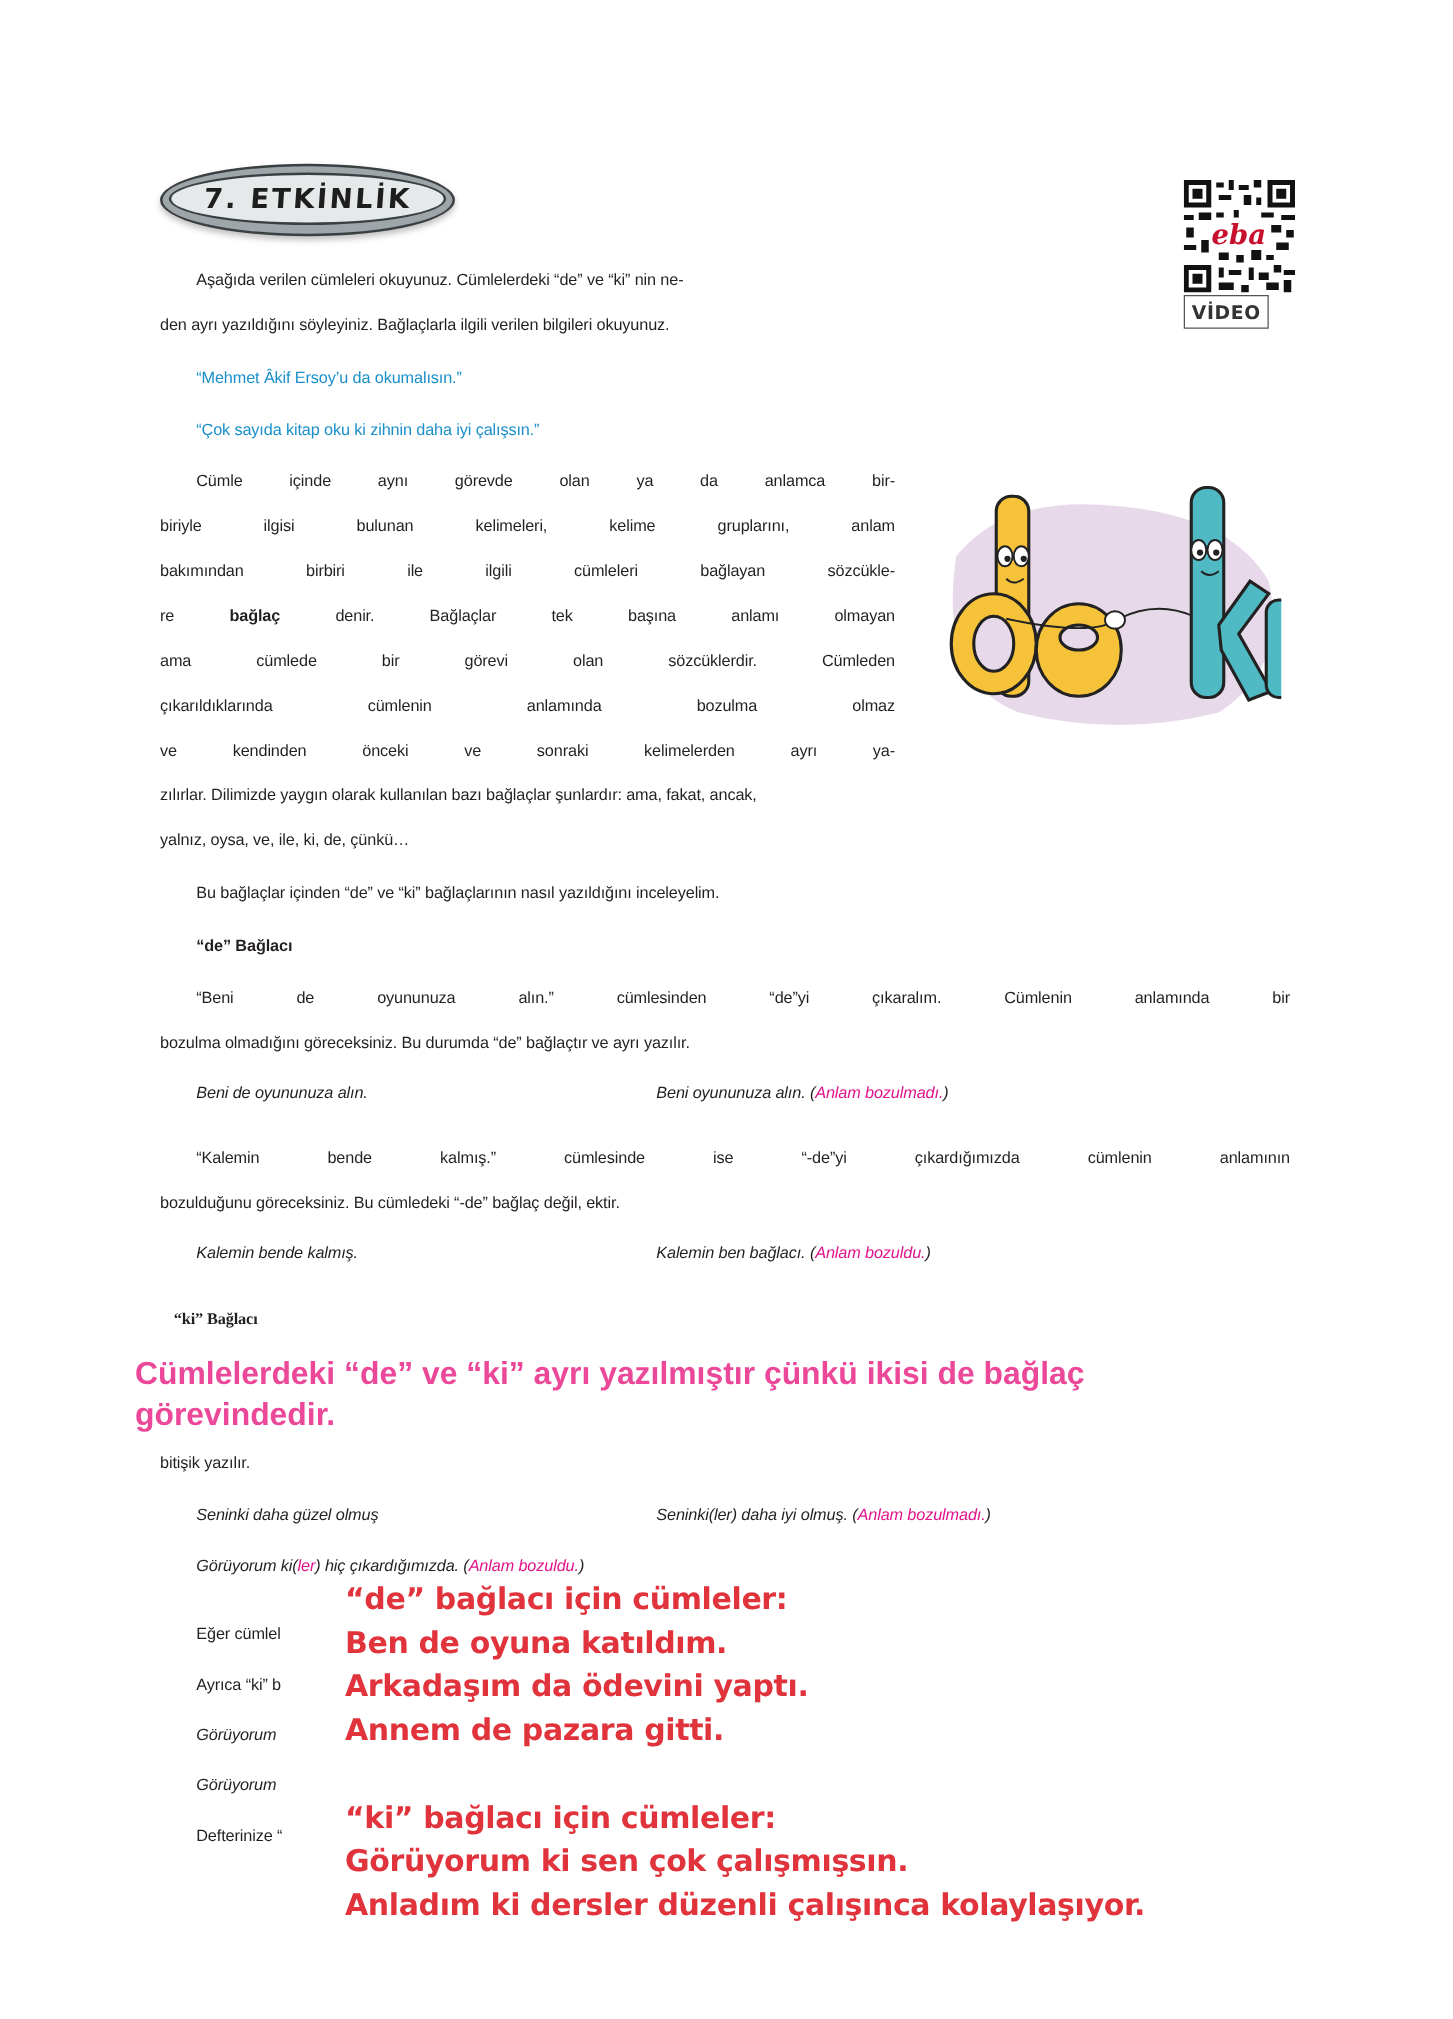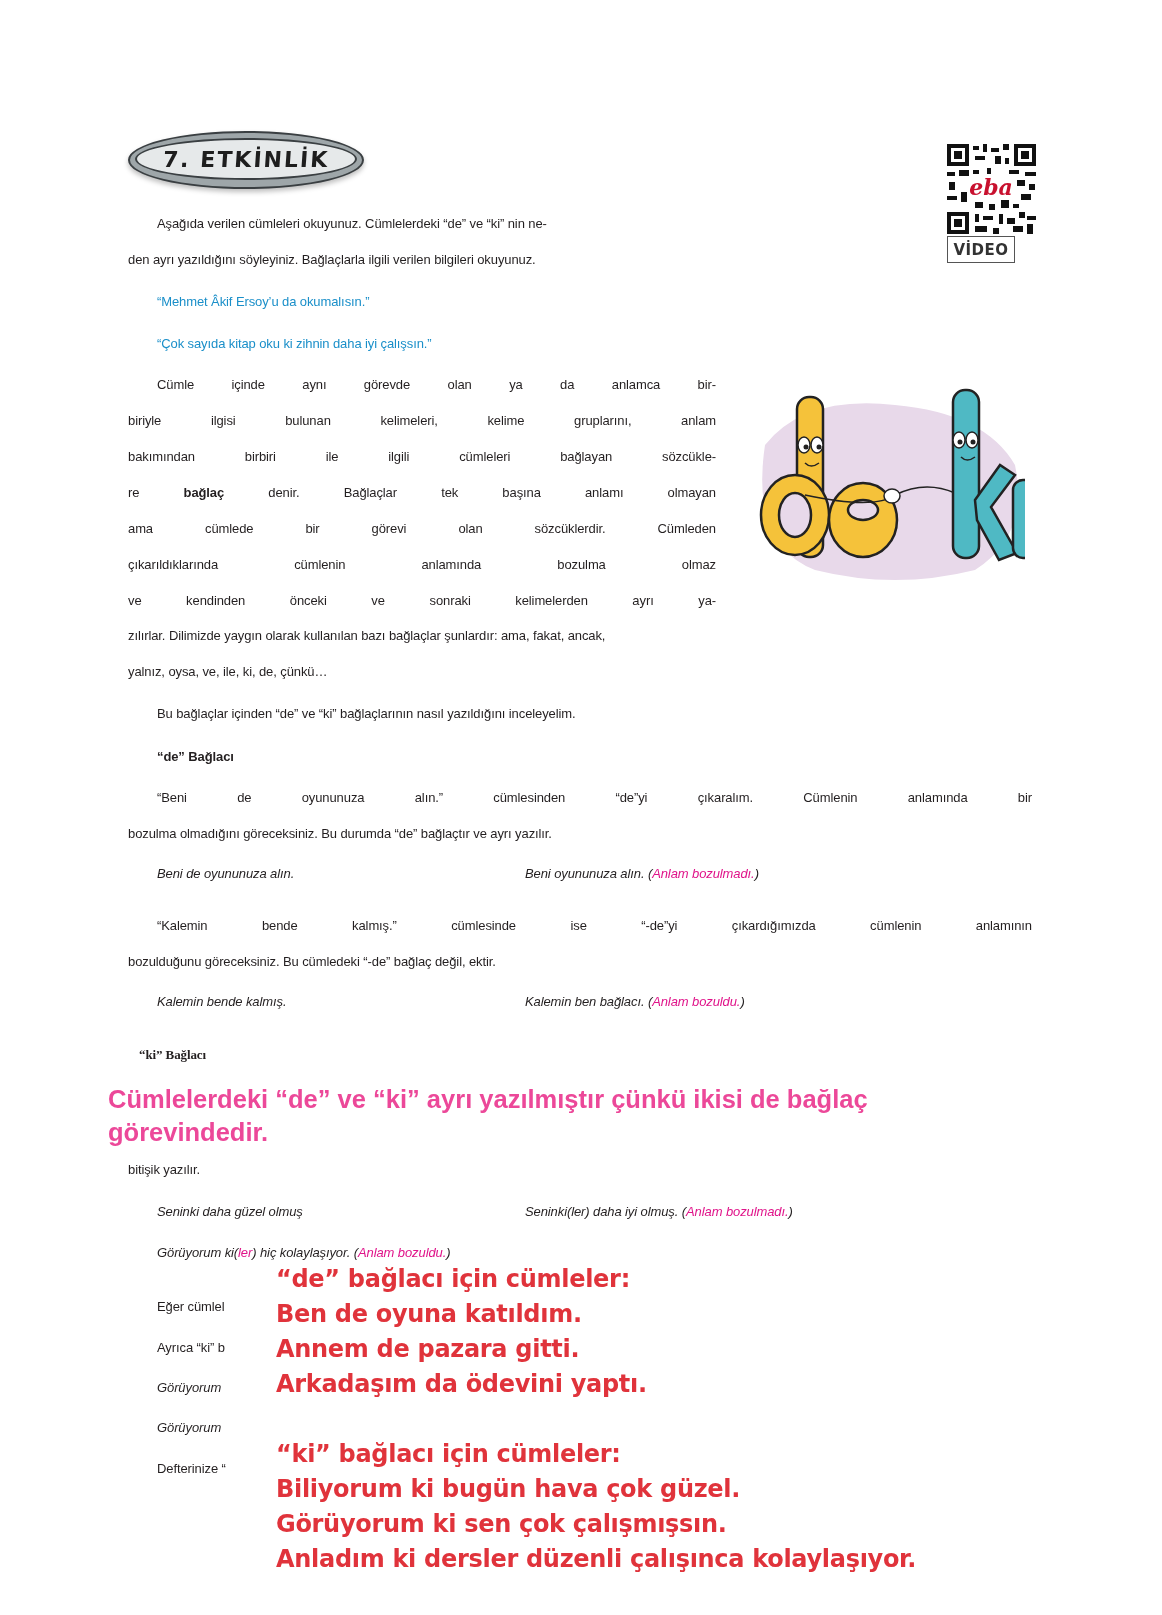--- a/index.html
+++ b/index.html
@@ -168,33 +168,32 @@
 <div class="abs txt ital" style="left:525px; top:990px;"><span>Kalemin ben bağlacı. (</span><span class="pink">Anlam bozuldu.</span><span>)</span></div>
 
 <div class="abs txt bold" style="left:139px; top:1043px;font-family:Liberation Serif, serif;">“ki” Bağlacı</div>
 
 <div class="abs red1" style="left:108px; top:1083px;">Cümlelerdeki “de” ve “ki” ayrı yazılmıştır çünkü ikisi de bağlaç</div>
 <div class="abs red1" style="left:108px; top:1116px;">görevindedir.</div>
 
 <div class="abs txt" style="left:128px; top:1158px;">bitişik yazılır.</div>
 <div class="abs txt ital" style="left:157px; top:1200px;">Seninki daha güzel olmuş</div>
 <div class="abs txt ital" style="left:525px; top:1200px;"><span>Seninki(ler) daha iyi olmuş. (</span><span class="pink">Anlam bozulmadı.</span><span>)</span></div>
-<div class="abs txt ital" style="left:157px; top:1241px;"><span>Görüyorum ki(</span><span class="pink">ler</span><span>) hiç kolaylaşıyor. (</span><span class="pink">Anlam bozuldu.</span><span>)</span></div>
+<div class="abs txt ital" style="left:157px; top:1241px;"><span>Görüyorum ki(</span><span class="pink">ler</span><span>) hiç çıkardığımızda. (</span><span class="pink">Anlam bozuldu.</span><span>)</span></div>
 
 <div class="abs txt" style="left:157px; top:1295px;">Eğer cümlel</div>
 <div class="abs txt" style="left:157px; top:1336px;">Ayrıca “ki” b</div>
 <div class="abs txt ital" style="left:157px; top:1376px;">Görüyorum</div>
 <div class="abs txt ital" style="left:157px; top:1416px;">Görüyorum</div>
 <div class="abs txt" style="left:157px; top:1457px;">Defterinize “</div>
 
 <div class="abs" style="left:276px; top:1262px; background:#fff; padding-right:4px;">
   <div class="red2">“de” bağlacı için cümleler:</div>
   <div class="red2">Ben de oyuna katıldım.</div>
+  <div class="red2">Arkadaşım da ödevini yaptı.</div>
   <div class="red2">Annem de pazara gitti.</div>
-  <div class="red2">Arkadaşım da ödevini yaptı.</div>
 </div>
 
 <div class="abs" style="left:276px; top:1437px; background:#fff; padding-right:4px;">
   <div class="red2">“ki” bağlacı için cümleler:</div>
-  <div class="red2">Biliyorum ki bugün hava çok güzel.</div>
   <div class="red2">Görüyorum ki sen çok çalışmışsın.</div>
   <div class="red2">Anladım ki dersler düzenli çalışınca kolaylaşıyor.</div>
 </div>
 
 </body></html>

